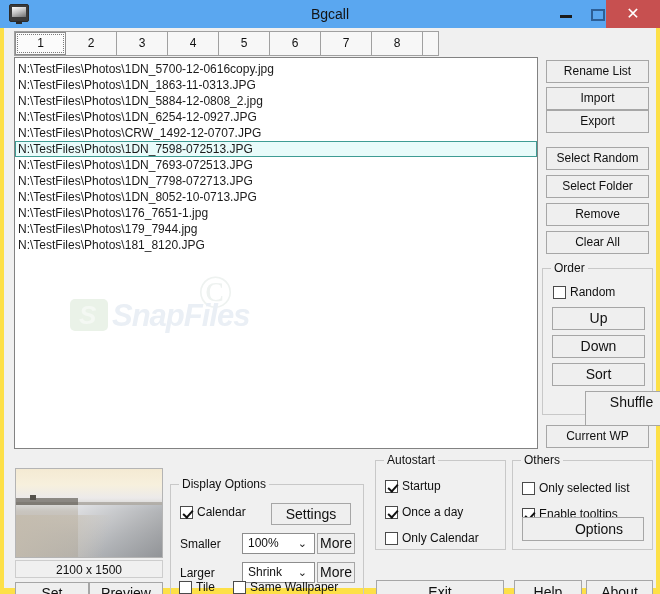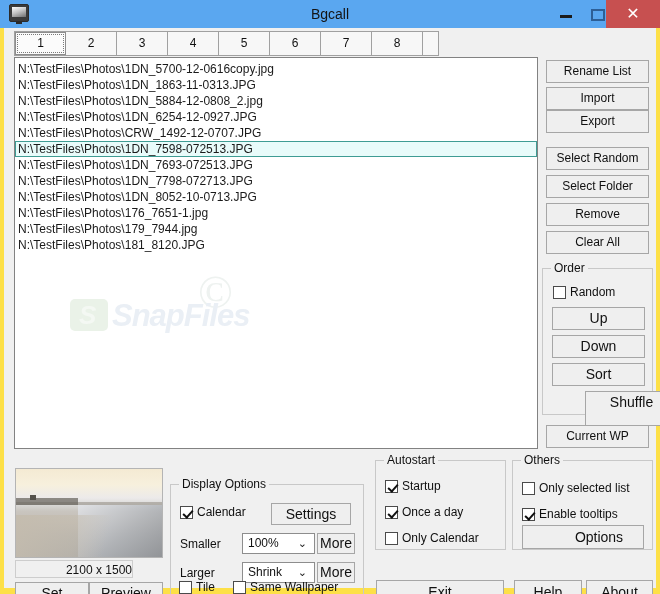--- a/index.html
+++ b/index.html
@@ -293,22 +293,22 @@
     width: 84px; height: 52px;
     background: linear-gradient(140deg, rgba(226,228,232,.85) 0%, rgba(176,180,186,.75) 55%, rgba(140,143,148,.8) 100%);
   }
   .photo .sandline {
     position: absolute; left: 0; top: 46px;
     width: 146px; height: 42px;
     background: linear-gradient(105deg, rgba(196,188,174,.95) 0%, rgba(196,188,174,.5) 42%, rgba(150,152,156,0) 62%);
   }
   .dims {
     position: absolute; left: 11px; top: 532px;
-    width: 118px; height: 18px;
-    line-height: 18px; text-align: right;
+    width: 148px; height: 18px;
+    line-height: 18px; text-align: center;
     font-size: 12px; color: #101010;
     border: 1px solid #cdcdcd;
     background: #f0f0f0;
   }
 
   
 </style>
 </head>
 <body>
 
@@ -452,21 +452,21 @@
     <div class="group" style="left:508px; top:432px; width:141px; height:90px;">
       <div class="glabel">Others</div>
       <div class="cb" style="left:9px; top:20px;">
         <span class="box"></span>
         <span>Only selected list</span>
       </div>
       <div class="cb on" style="left:9px; top:46px;">
         <span class="box"></span>
         <span>Enable tooltips</span>
       </div>
-      <div class="pbtn" style="left:9px; top:64px; width:122px; height:24px; line-height:22px;padding-left:32px;">Options</div>
+      <div class="pbtn" style="left:9px; top:56px; width:122px; height:24px; line-height:22px;padding-left:32px;">Options</div>
     </div>
 
     <div class="pbtn" style="left:372px; top:552px; width:128px; height:25px; line-height:23px;">Exit</div>
     <div class="pbtn" style="left:510px; top:552px; width:68px;  height:25px; line-height:23px;">Help</div>
     <div class="pbtn" style="left:582px; top:552px; width:67px;  height:25px; line-height:23px;">About</div>
 
   </div>
 </div>
 
 </body></html>

